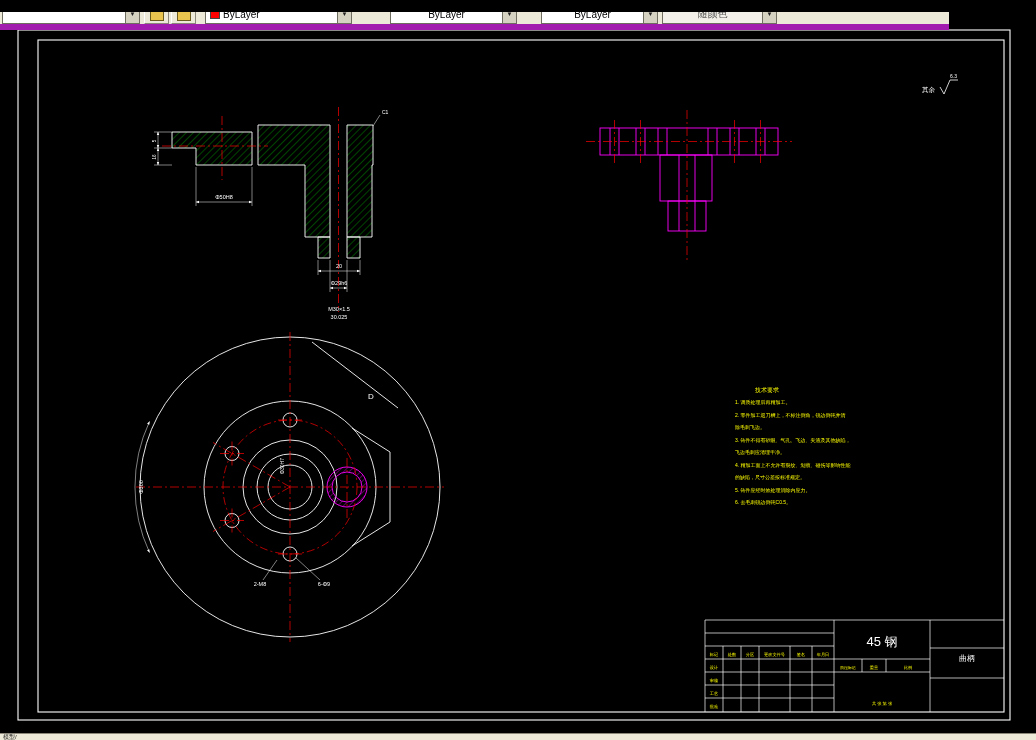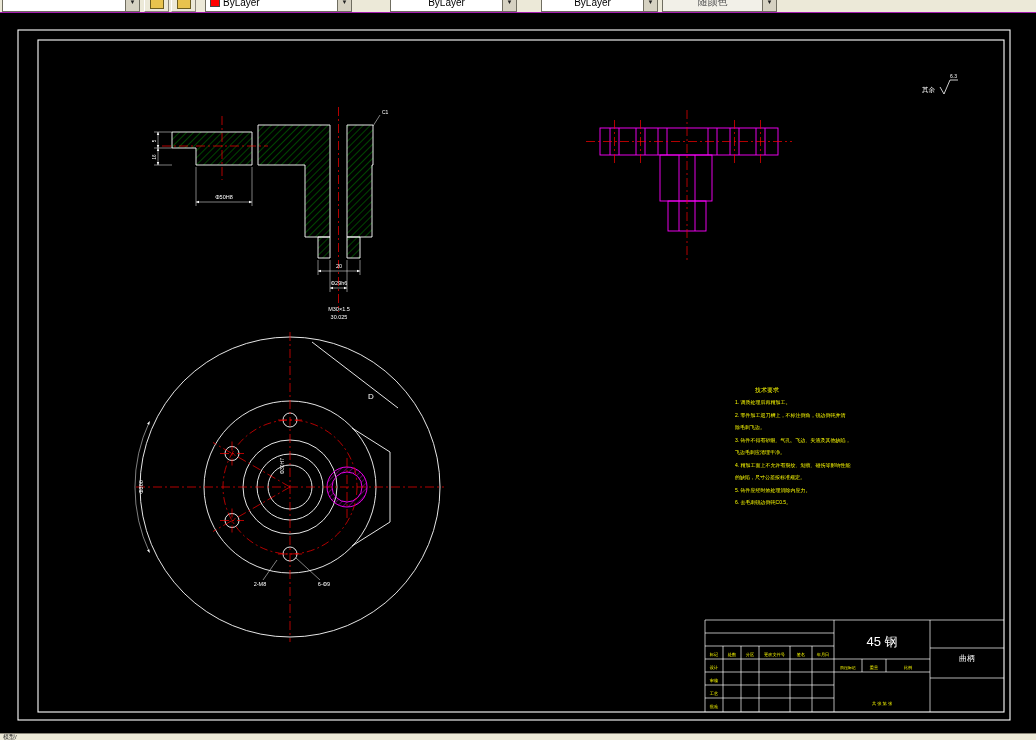--- a/index.html
+++ b/index.html
@@ -1,21 +1,21 @@
 <!DOCTYPE html>
 <html><head>
 <meta charset="utf-8">
 <style>
   html,body{margin:0;padding:0}
   body{width:1036px;height:740px;position:relative;background:#000;overflow:hidden;
        font-family:"Liberation Sans",sans-serif}
 
   
-  .toolbar{position:absolute;top:0;left:0;width:1036px;height:12px;background:#ece9d8;
-           border-bottom:1px solid #a21caf;overflow:hidden;z-index:3}
+  .toolbar{position:absolute;top:12px;left:0;width:949px;height:12px;background:#ece9d8;
+           border-bottom:6px solid #a21caf;overflow:hidden;z-index:3}
   .combo{position:absolute;top:-8px;height:20px;background:#fff;border:1px solid #6f6d60;
          display:flex;align-items:center;font-size:10px;color:#000;box-sizing:border-box}
   .combo.disabled{background:#f2f0e8;color:#555}
   .cfield{white-space:nowrap;padding:0 3px}
   .flex1{flex:1}
   .arrowbtn{width:13px;height:100%;background:#d6d2c2;border-left:1px solid #6f6d60;
             font-size:6px;display:flex;align-items:center;justify-content:center;color:#222}
   .swatch{width:8px;height:8px;margin-left:4px;border:1px solid #444;flex:none}
   .tbtn{position:absolute;top:-10px;height:22px;width:25px;background:#ece9d8;
         border:1px solid #fff;border-right-color:#8a867a;border-bottom-color:#8a867a;

